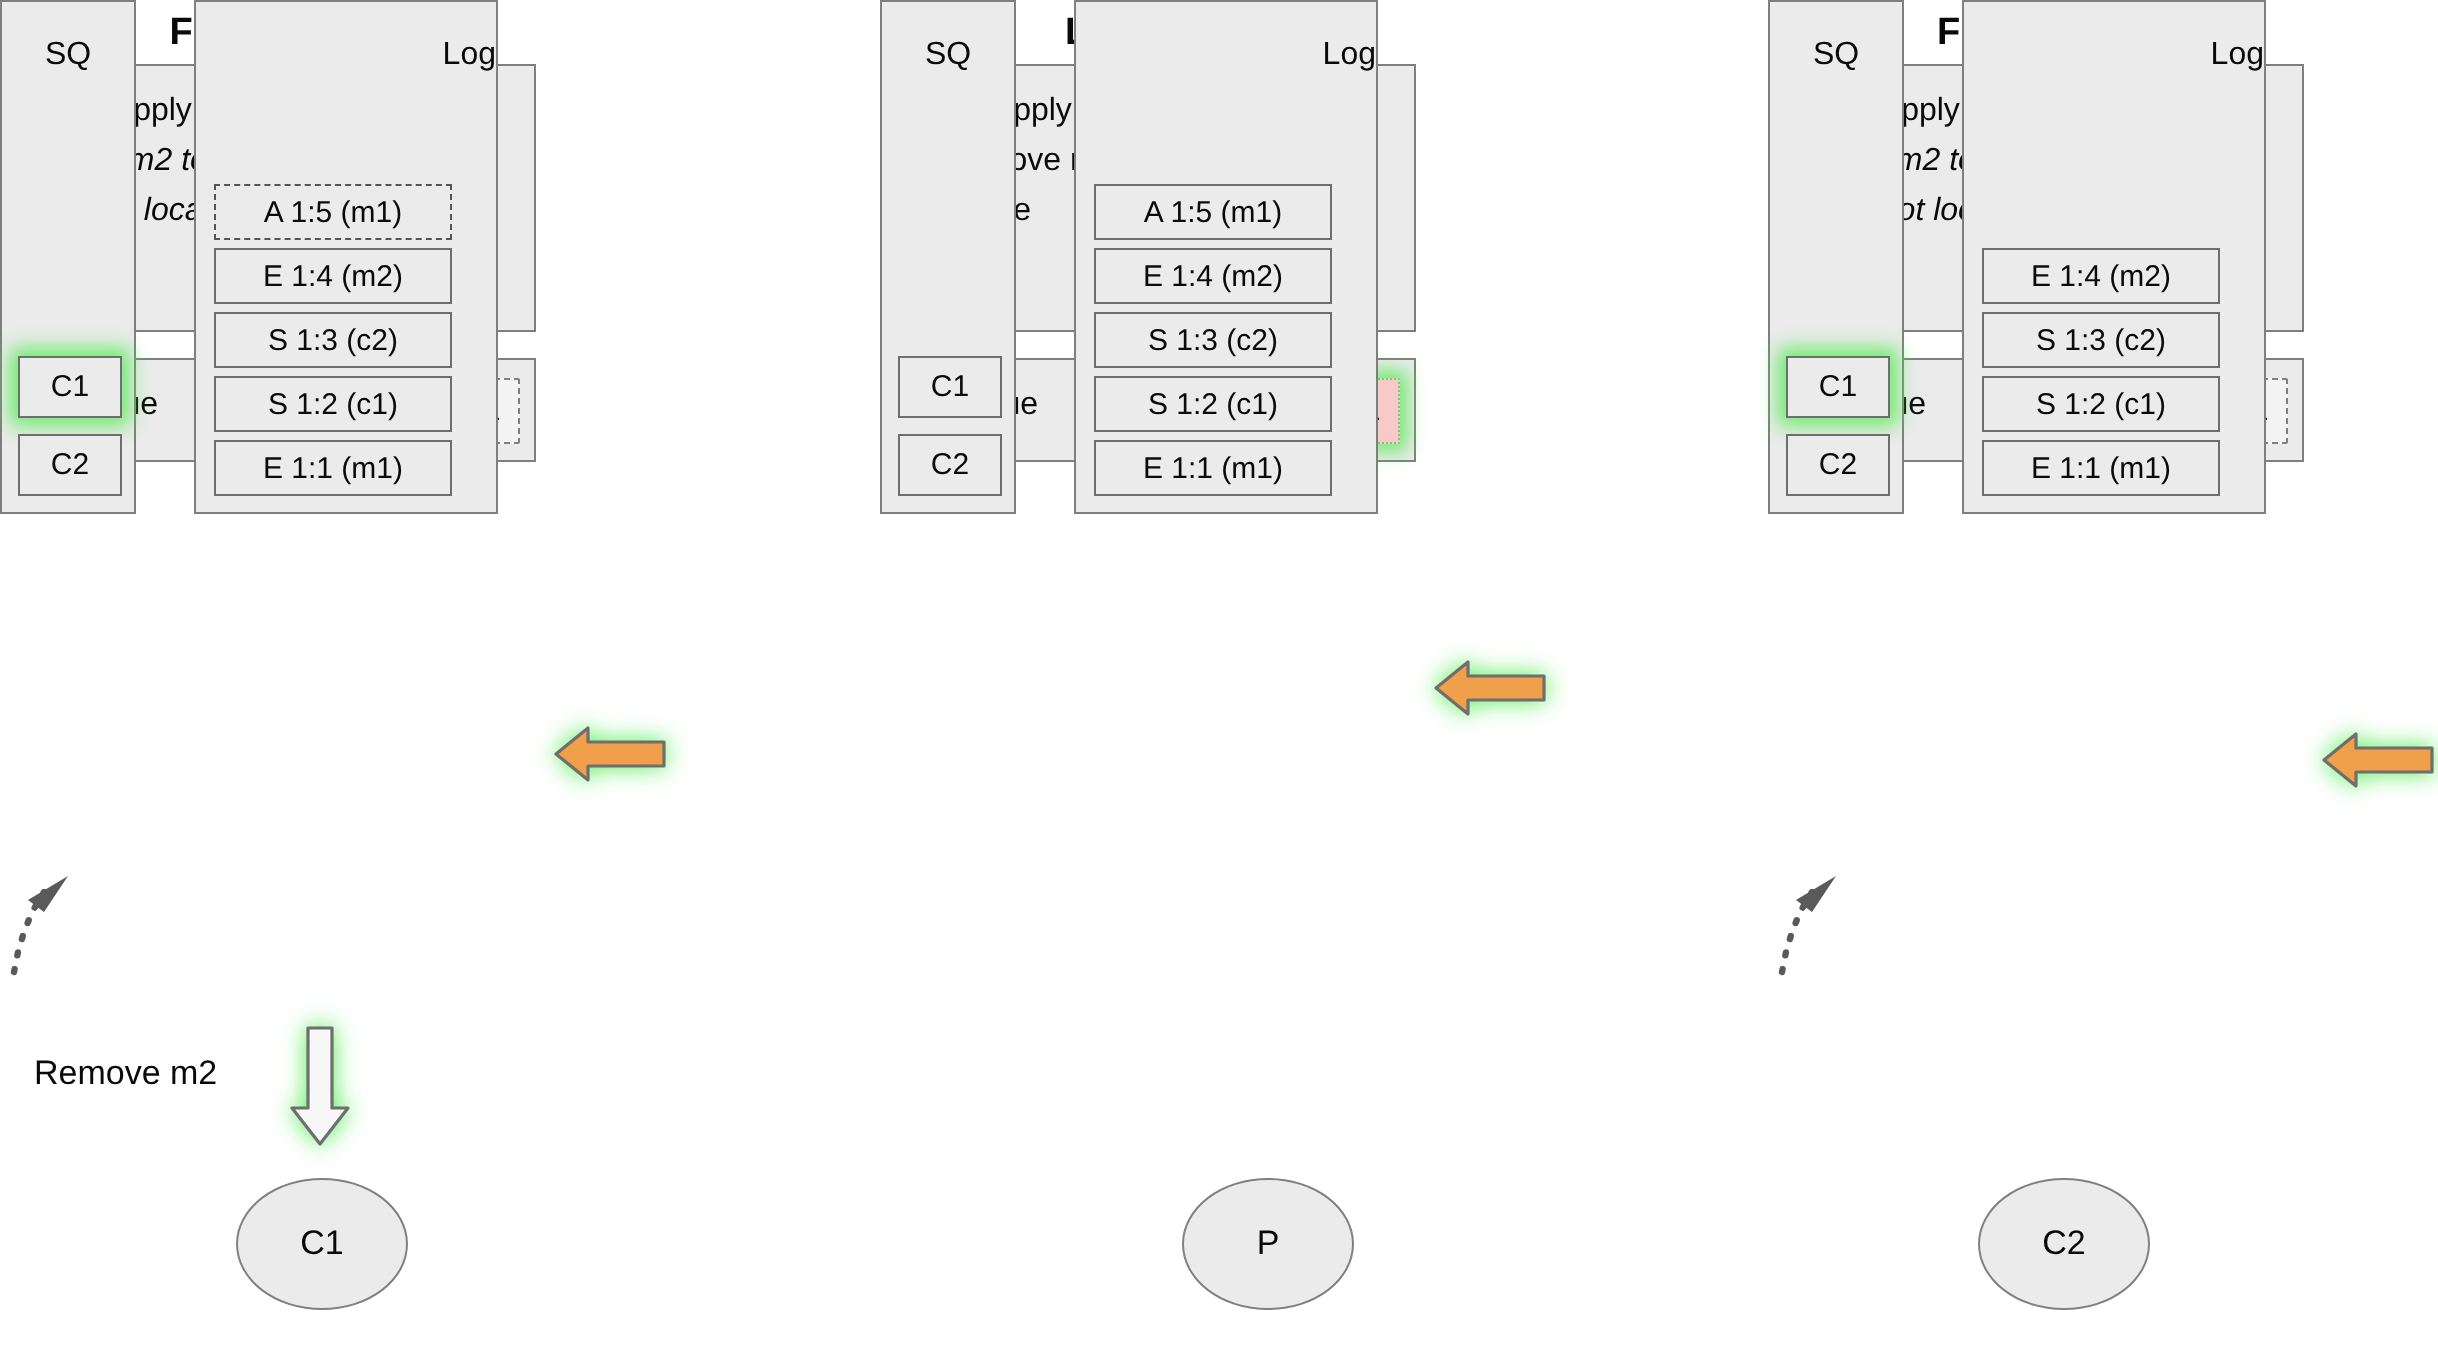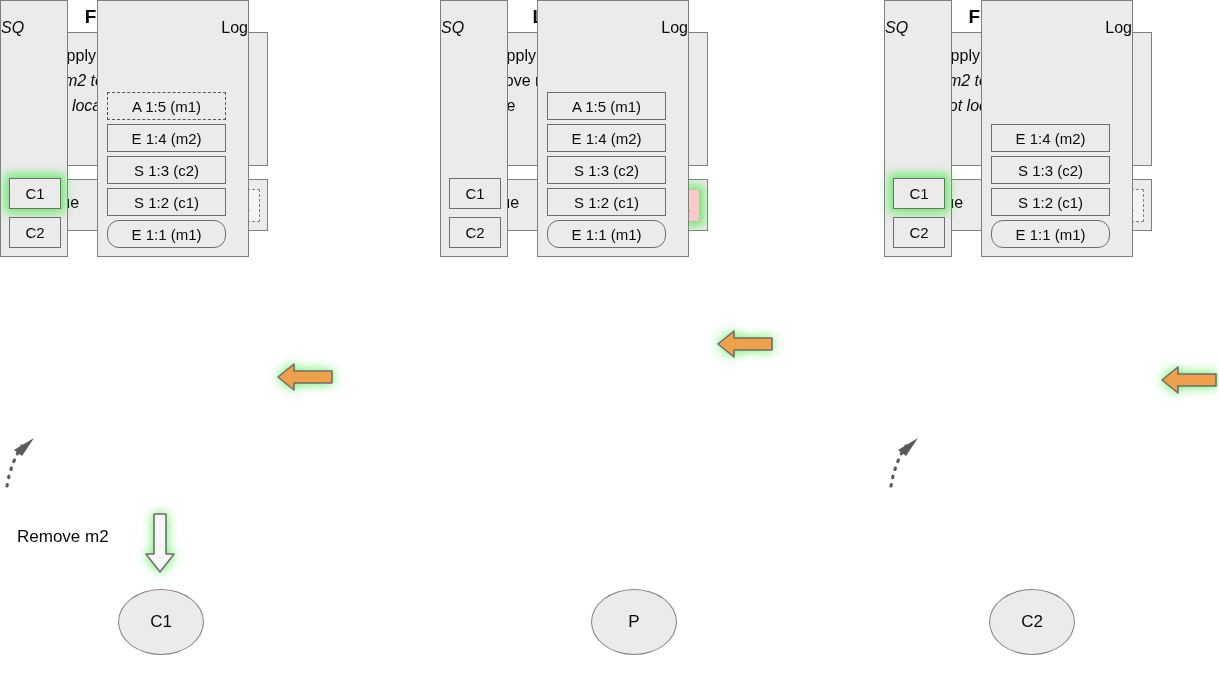--- a/index.html
+++ b/index.html
@@ -44,42 +44,42 @@
     border:1.6px dotted #6fd06f;background:#f7c9c9;
     box-shadow:0 0 9px 4px rgba(80,235,80,.75);
   }
 
   .body-panel{top:241px;height:257px;background:transparent;border:none;left:19px;width:249px;}
 
   .sq-box{
     position:absolute;left:0;top:0;width:68px;height:257px;
     background:#ebebeb;border:1.5px solid #7f7f7f;box-sizing:border-box;
   }
-  .sq-title{position:absolute;top:18px;left:0;width:100%;font-size:16px;font-style:italic;}
+  .sq-title{position:absolute;top:18px;left:0;width:100%;text-align:center;font-size:16px;}
   .sq-items{position:absolute;left:8px;bottom:8px;width:52px;}
   .sq-item{
     width:52px;height:31px;box-sizing:border-box;margin-bottom:8px;
     background:#ebebeb;border:1.5px solid #6e6e6e;
     display:flex;align-items:center;justify-content:center;font-size:15px;
   }
   .sq-item:last-child{margin-bottom:0;}
   .sq-item.hl{box-shadow:0 0 9px 4px rgba(80,235,80,.8);}
 
   .log-box{
     position:absolute;left:97px;top:0;width:152px;height:257px;
     background:#ebebeb;border:1.5px solid #7f7f7f;box-sizing:border-box;
   }
   .log-title{position:absolute;top:18px;left:0;width:100%;text-align:right;font-size:16px;}
   .log-items{position:absolute;left:9px;right:22px;bottom:8px;}
   .log-item{
     height:28px;box-sizing:border-box;margin-bottom:4px;
     background:#ebebeb;border:1.5px solid #6e6e6e;
     display:flex;align-items:center;justify-content:center;font-size:15px;
   }
-  .log-item:last-child{margin-bottom:0;border-radius:12px;}
+  .log-item:last-child{margin-bottom:0;}
   .log-item.dashed{border:1.5px dashed #555;background:#ebebeb;}
 
   
   .arrow-left{position:absolute;width:58px;height:34px;}
   .arrow-left svg{display:block;filter:drop-shadow(0 0 6px rgba(80,235,80,.95));}
 
   
   .deliver-label{position:absolute;font-size:17px;}
   .arrow-down{position:absolute;width:32px;height:62px;}
   .arrow-down svg{display:block;filter:drop-shadow(0 0 6px rgba(80,235,80,.95));}

